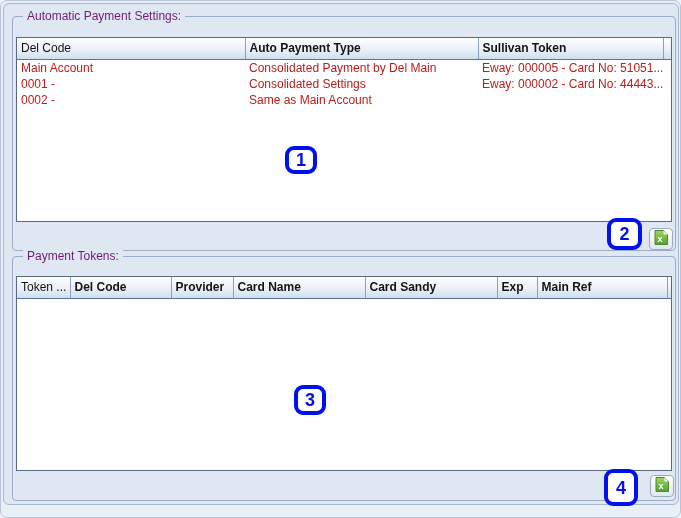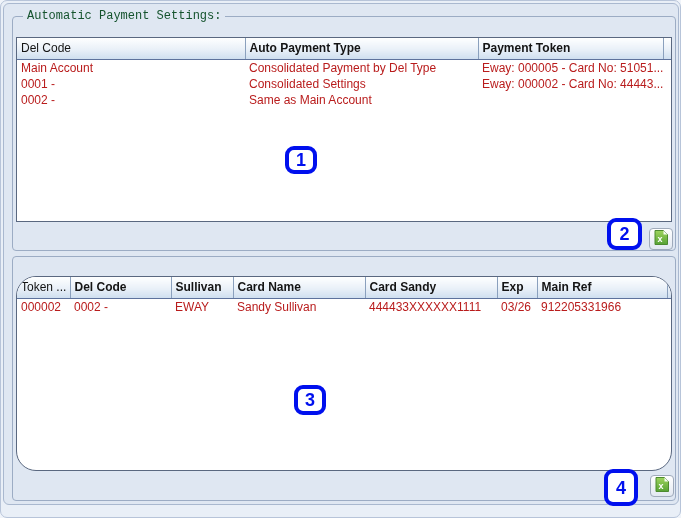--- a/index.html
+++ b/index.html
@@ -31,35 +31,34 @@
     border: 1px solid #9cacc4;
     border-radius: 4px;
     background: #dfe7f2;
   }
   .panel-1 { left: 8px; top: 12px; width: 664px; height: 235px; }
   .panel-2 { left: 8px; top: 252px; width: 664px; height: 245px; }
   .panel-legend {
     position: absolute; top: -8px; left: 10px;
     background: #dfe7f2;
     padding: 0 4px;
-    color: #14532d;
+    color: #701a75;
     font-size: 12px; line-height: 15px;
     white-space: nowrap;
-    font-family: Liberation Mono, monospace;
   }
 
   
   .grid {
     position: absolute;
     background: #ffffff;
     border: 1px solid #5a6880;
     overflow: hidden;
   }
   .grid-1 { left: 3px; top: 20px; width: 656px; height: 185px; }
-  .grid-2 { left: 3px; top: 19px; width: 656px; height: 195px; border-radius: 20px; }
+  .grid-2 { left: 3px; top: 19px; width: 656px; height: 195px; }
 
   table.grid-table {
     width: 100%;
     border-collapse: collapse;
     table-layout: fixed;
   }
   table.grid-table th {
     height: 21px;
     background: linear-gradient(#feffff, #e9f0f8 55%, #cfdfef);
     border-bottom: 1px solid #5d729c;
@@ -136,28 +135,28 @@
           <colgroup>
             <col style="width:228px">
               <col style="width:233px">
               <col style="width:185px">
               <col>
           </colgroup>
           <thead>
             <tr>
               <th>Del Code</th>
               <th>Auto Payment Type</th>
-              <th>Payment Token</th>
+              <th>Sullivan Token</th>
               <th></th>
             </tr>
           </thead>
           <tbody>
             <tr>
               <td>Main Account</td>
-              <td>Consolidated Payment by Del Type</td>
+              <td>Consolidated Payment by Del Main</td>
               <td>Eway: 000005 - Card No: 51051...</td>
               <td></td>
             </tr>
             <tr>
               <td>0001 -</td>
               <td>Consolidated Settings</td>
               <td>Eway: 000002 - Card No: 44443...</td>
               <td></td>
             </tr>
             <tr>
@@ -175,56 +174,47 @@
           <svg width="15" height="17" viewBox="0 0 15 17">
             <path d="M1 1.5 h8.5 l4 4 v10 h-12.5 z" fill="url(#xlg)" stroke="#4c8a2f" stroke-width="1"></path>
             <path d="M9.5 1.5 l4 4 h-4 z" fill="#ffffff" opacity="0.92"></path>
             <text x="6" y="13" font-size="9" font-weight="bold" fill="#ffffff" text-anchor="middle" font-family="Liberation Sans, sans-serif">x</text>
           </svg>
         </span>
       </button>
     </div>
 
     <div class="panel panel-2">
+      <div class="panel-legend">Payment Tokens:</div>
 
       <div class="grid grid-2">
         <table class="grid-table">
           <colgroup>
             <col style="width:53px">
               <col style="width:101px">
               <col style="width:62px">
               <col style="width:132px">
             <col style="width:132px">
               <col style="width:40px">
               <col style="width:130px">
               <col>
           </colgroup>
           <thead>
             <tr>
               <th>Token ...</th>
               <th>Del Code</th>
-              <th>Sullivan</th>
+              <th>Provider</th>
               <th>Card Name</th>
               <th>Card Sandy</th>
               <th>Exp</th>
               <th>Main Ref</th>
               <th></th>
             </tr>
           </thead>
           <tbody>
-            <tr>
-              <td>000002</td>
-              <td>0002 -</td>
-              <td>EWAY</td>
-              <td>Sandy Sullivan</td>
-              <td>444433XXXXXX1111</td>
-              <td>03/26</td>
-              <td>912205331966</td>
-              <td></td>
-            </tr>
           </tbody>
         </table>
       </div>
 
       <button class="excel-btn excel-btn-2">
         <span>
           <svg width="15" height="17" viewBox="0 0 15 17">
             <path d="M1 1.5 h8.5 l4 4 v10 h-12.5 z" fill="url(#xlg)" stroke="#4c8a2f" stroke-width="1"></path>
             <path d="M9.5 1.5 l4 4 h-4 z" fill="#ffffff" opacity="0.92"></path>
             <text x="6" y="13" font-size="9" font-weight="bold" fill="#ffffff" text-anchor="middle" font-family="Liberation Sans, sans-serif">x</text>

